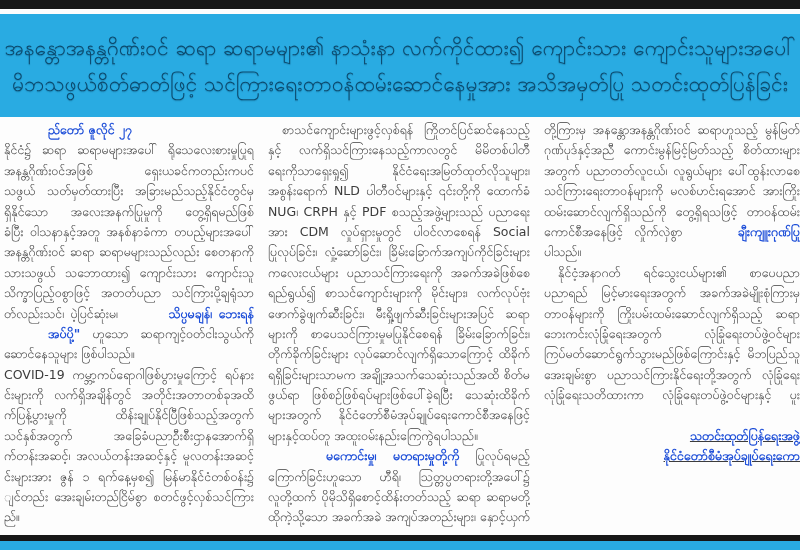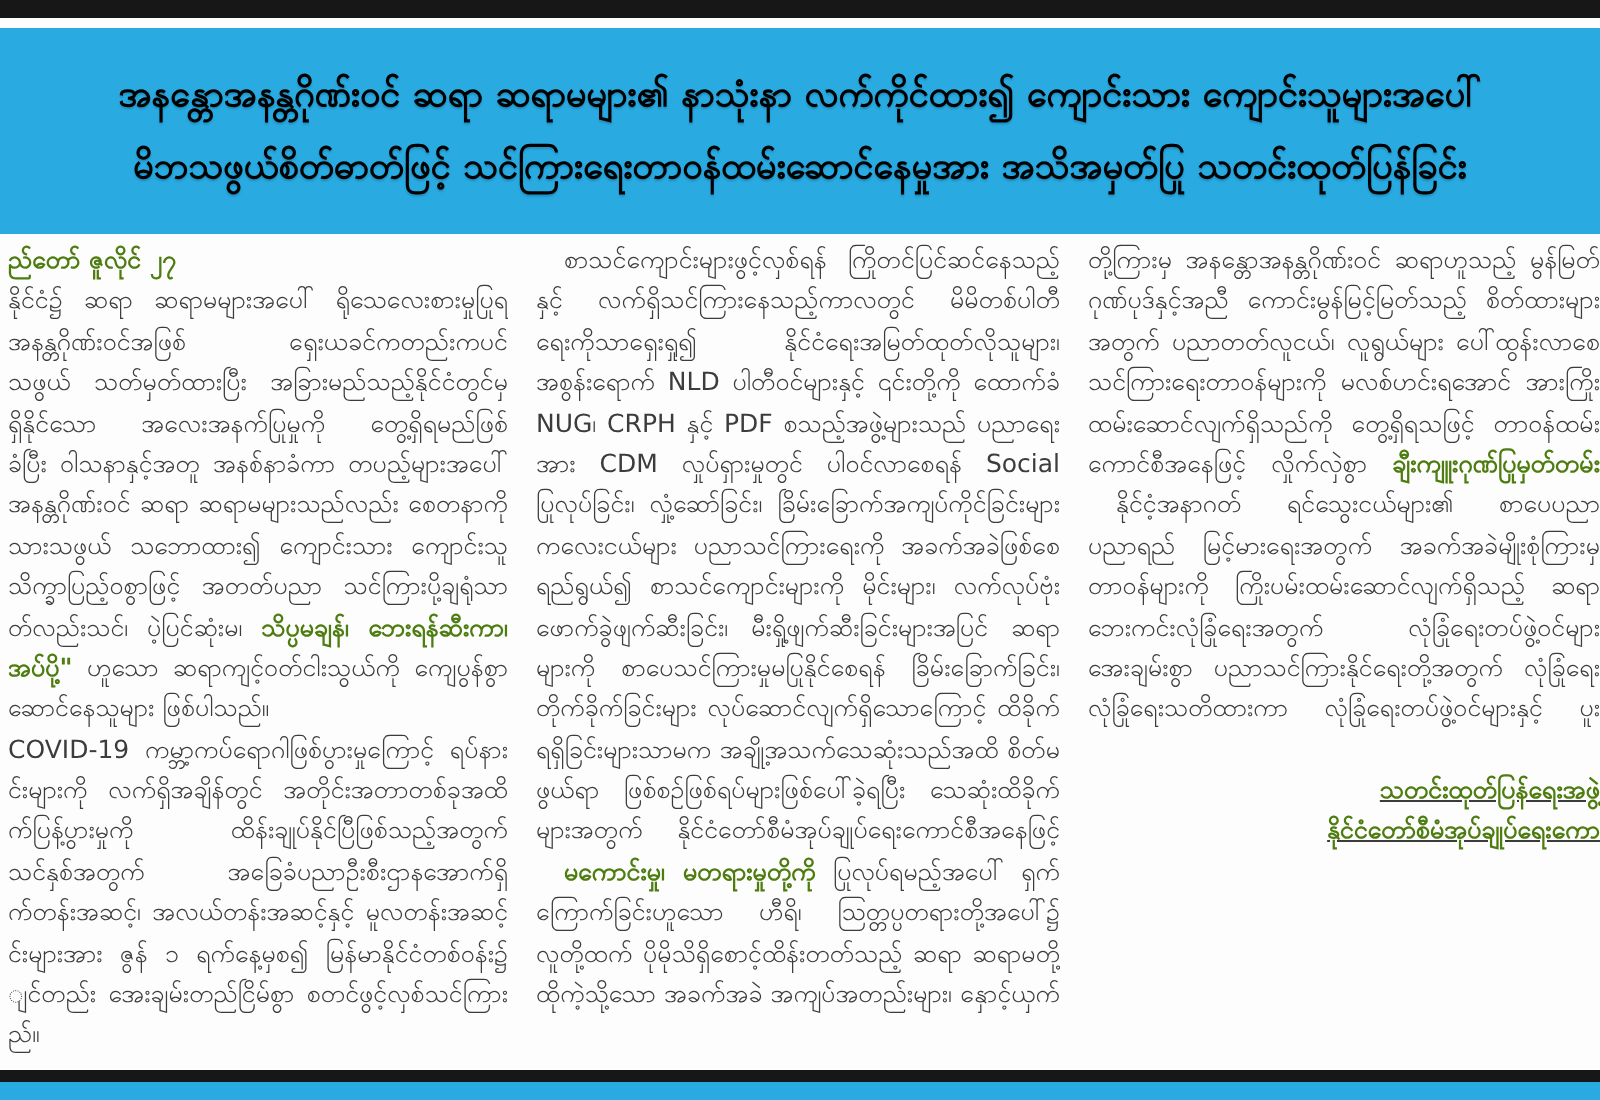--- a/index.html
+++ b/index.html
@@ -6,41 +6,41 @@
   #page{
     position:relative;width:800px;height:550px;background:#fdfdfd;
     overflow:hidden;font-family:"DejaVu Sans",sans-serif;
   }
   #top-rule{position:absolute;left:0;top:0;width:800px;height:9px;background:#171717;}
   #masthead{
     position:absolute;left:0;top:14px;width:800px;height:103px;background:#29abe2;
     overflow:hidden;display:flex;flex-direction:column;justify-content:center;align-items:center;
   }
   .head-line{
-    color:#000000;font-weight:bold;font-size:18px;line-height:24px;
+    color:#0c4a6e;font-weight:normal;font-size:21px;line-height:24px;
     white-space:nowrap;text-align:center;margin:6px 0;
     text-shadow:0 1px 1px rgba(0,60,90,.25);
   }
   #body-area{
     position:absolute;left:0;top:120px;width:800px;height:414px;
     display:flex;color:#3c3c3c;font-size:12.5px;
   }
   .col{overflow:hidden;}
   #col-left  {width:250px;margin-left:4px;}
   #col-mid   {width:262px;margin-left:14px;}
   #col-right {width:256px;margin-left:14px;}
   .line{
     height:20.4px;line-height:20.4px;overflow:hidden;
     text-align:justify;text-align-last:justify;
   }
   .line.left  {text-align:left;text-align-last:left;}
   .line.right {text-align:right;text-align-last:right;text-decoration:underline;}
   .line.indent{text-indent:14px;}
   .line.spacer{height:20.4px;}
-  .b{font-weight:bold;color:#4d7c0f;}
+  .b{font-weight:bold;color:#1d4ed8;margin-left:44px;}
   #bottom-rule{position:absolute;left:0;top:535px;width:800px;height:6px;background:#171717;}
   #bottom-strip{position:absolute;left:0;top:541px;width:800px;height:9px;background:#29abe2;}
 </style>
 </head>
 <body>
 
 <div id="page">
   <div id="top-rule"></div>
 
   <div id="masthead">
@@ -80,36 +80,39 @@
         <div class="line"><span>အား CDM လှုပ်ရှားမှုတွင် ပါဝင်လာစေရန် Social Punishment</span></div>
         <div class="line"><span>ပြုလုပ်ခြင်း၊ လှုံ့ဆော်ခြင်း၊ ခြိမ်းခြောက်အကျပ်ကိုင်ခြင်းများအပြင်</span></div>
         <div class="line"><span>ကလေးငယ်များ ပညာသင်ကြားရေးကို အခက်အခဲဖြစ်စေရန်</span></div>
         <div class="line"><span>ရည်ရွယ်၍ စာသင်ကျောင်းများကို မိုင်းများ၊ လက်လုပ်ဗုံးများဖြင့်</span></div>
         <div class="line"><span>ဖောက်ခွဲဖျက်ဆီးခြင်း၊ မီးရှို့ဖျက်ဆီးခြင်းများအပြင် ဆရာ ဆရာမ</span></div>
         <div class="line"><span>များကို စာပေသင်ကြားမှုမပြုနိုင်စေရန် ခြိမ်းခြောက်ခြင်း၊ နှောင့်ယှက်</span></div>
         <div class="line"><span>တိုက်ခိုက်ခြင်းများ လုပ်ဆောင်လျက်ရှိသောကြောင့် ထိခိုက်ဒဏ်ရာ</span></div>
         <div class="line"><span>ရရှိခြင်းများသာမက အချို့အသက်သေဆုံးသည်အထိ စိတ်မချမ်းမြေ့</span></div>
         <div class="line"><span>ဖွယ်ရာ ဖြစ်စဉ်ဖြစ်ရပ်များဖြစ်ပေါ်ခဲ့ရပြီး သေဆုံးထိခိုက်ဒဏ်ရာရရှိသူ</span></div>
         <div class="line"><span>များအတွက် နိုင်ငံတော်စီမံအုပ်ချုပ်ရေးကောင်စီအနေဖြင့် မိသားစု</span></div>
+        <div class="line left"><span>များနှင့်ထပ်တူ အထူးဝမ်းနည်းကြေကွဲရပါသည်။</span></div>
         <div class="line indent"><span class="b">မကောင်းမှု၊ မတရားမှုတို့ကို</span><span> ပြုလုပ်ရမည့်အပေါ် ရှက်ခြင်း၊</span></div>
         <div class="line"><span>ကြောက်ခြင်းဟူသော ဟီရိ၊ ဩတ္တပ္ပတရားတို့အပေါ်၌ သာမန်</span></div>
         <div class="line"><span>လူတို့ထက် ပိုမိုသိရှိစောင့်ထိန်းတတ်သည့် ဆရာ ဆရာမတို့အနေဖြင့်</span></div>
         <div class="line"><span>ထိုကဲ့သို့သော အခက်အခဲ အကျပ်အတည်းများ၊ နှောင့်ယှက်မှုမျိုးစုံ</span></div>
       </div>
     <div class="col" id="col-right">
         <div class="line"><span>တို့ကြားမှ အနန္တောအနန္တဂိုဏ်းဝင် ဆရာဟူသည့် မွန်မြတ်လှ</span></div>
         <div class="line"><span>ဂုဏ်ပုဒ်နှင့်အညီ ကောင်းမွန်မြင့်မြတ်သည့် စိတ်ထားများဖြင့်</span></div>
         <div class="line"><span>အတွက် ပညာတတ်လူငယ်၊ လူရွယ်များ ပေါ်ထွန်းလာစေရေး ရေ</span></div>
         <div class="line"><span>သင်ကြားရေးတာဝန်များကို မလစ်ဟင်းရအောင် အားကြိုးမာန်</span></div>
         <div class="line"><span>ထမ်းဆောင်လျက်ရှိသည်ကို တွေ့ရှိရသဖြင့် တာဝန်ထမ်း</span></div>
         <div class="line"><span>ကောင်စီအနေဖြင့် လှိုက်လှဲစွာ </span><span class="b">ချီးကျူးဂုဏ်ပြုမှတ်တမ်းတင်</span></div>
+        <div class="line left"><span>ပါသည်။</span></div>
         <div class="line indent"><span>နိုင်ငံ့အနာဂတ် ရင်သွေးငယ်များ၏ စာပေပညာ တတ်မြောက်</span></div>
         <div class="line"><span>ပညာရည် မြင့်မားရေးအတွက် အခက်အခဲမျိုးစုံကြားမှ သင်ကြား</span></div>
         <div class="line"><span>တာဝန်များကို ကြိုးပမ်းထမ်းဆောင်လျက်ရှိသည့် ဆရာ ဆရာ</span></div>
         <div class="line"><span>ဘေးကင်းလုံခြုံရေးအတွက် လုံခြုံရေးတပ်ဖွဲ့ဝင်များအနေဖြင့် အ</span></div>
+        <div class="line"><span>ကြပ်မတ်ဆောင်ရွက်သွားမည်ဖြစ်ကြောင်းနှင့် မိဘပြည်သူ</span></div>
         <div class="line"><span>အေးချမ်းစွာ ပညာသင်ကြားနိုင်ရေးတို့အတွက် လုံခြုံရေး</span></div>
         <div class="line"><span>လုံခြုံရေးသတိထားကာ လုံခြုံရေးတပ်ဖွဲ့ဝင်များနှင့် ပူး</span></div>
         <div class="line spacer"></div>
         <div class="line right"><span class="b">သတင်းထုတ်ပြန်ရေးအဖွဲ့</span></div>
         <div class="line right"><span class="b">နိုင်ငံတော်စီမံအုပ်ချုပ်ရေးကော</span></div>
       </div>
   </div>
 
   <div id="bottom-rule"></div>
   <div id="bottom-strip"></div>

